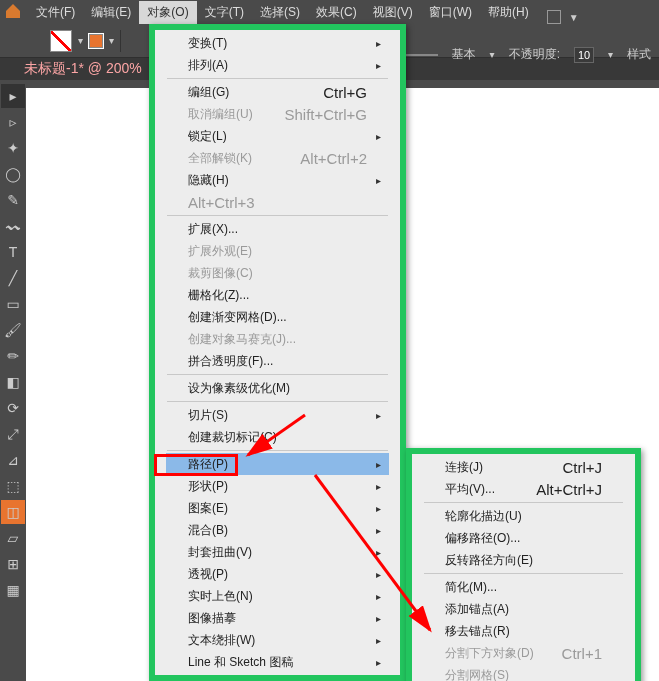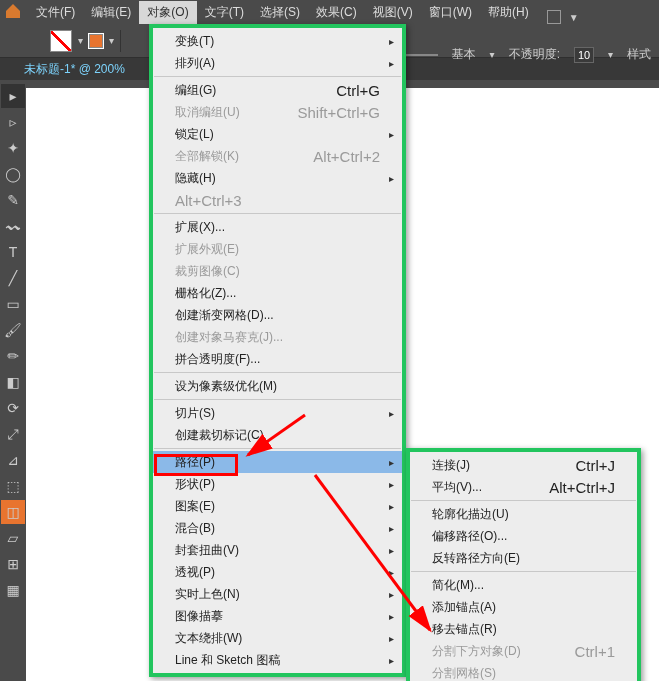--- a/index.html
+++ b/index.html
@@ -14,27 +14,27 @@
 .swatch{width:22px;height:22px;background:#fff;border:1px solid #888;position:relative}
 .swatch.red::after{content:"";position:absolute;left:0;top:0;right:0;bottom:0;background:linear-gradient(to top right,transparent 45%,red 45%,red 55%,transparent 55%)}
 .swatch.sm{width:14px;height:14px}
 .carat{color:#ccc;font-size:10px}
 .divider{width:1px;height:22px;background:#333}
 .opgroup{display:flex;align-items:center;gap:14px;color:#ccc;position:absolute;right:8px;top:46px}
 .opgroup .line{width:60px;height:2px;background:#000;border:1px solid #888}
 .opgroup span{color:#ccc}
 .opgroup input{width:20px;background:#3a3a3a;border:1px solid #666;color:#fff;padding:1px 3px;font-size:11px}
 .tabbar{background:#383838;height:22px;display:flex;align-items:center;padding-left:24px}
-.tab{color:#7dd3fc;font-size:12px}
+.tab{color:#fca5a5;font-size:14px}
 .canvas{position:absolute;left:26px;top:88px;right:0;bottom:0;background:#fff}
 .toolpanel{position:absolute;left:0;top:80px;width:26px;background:#4a4a4a;display:flex;flex-direction:column;gap:2px;padding-top:4px}
 .tool{width:24px;height:24px;margin:0 1px;display:flex;align-items:center;justify-content:center;color:#ccc;font-size:14px}
 .tool.sel{background:#333}
 .tool.orange{background:#e8742f}
-.menu{position:absolute;background:#ededed;border:4px solid #22c55e;box-shadow:2px 2px 6px rgba(0,0,0,0.4);padding:2px 0}
+.menu{position:absolute;background:#ededed;border:6px solid #22c55e;box-shadow:2px 2px 6px rgba(0,0,0,0.4);padding:2px 11px}
 .menu.main{left:149px;top:24px;width:257px}
 .menu.sub{left:406px;top:448px;width:235px}
 .row{display:flex;align-items:center;height:22px;padding:0 22px 0 22px;position:relative;cursor:default}
 .row .lbl{flex:1;color:#222}
 .row .sc{color:#222;font-size:15px}
 .row .arr{position:absolute;right:8px;color:#333;font-size:10px}
 .row.dis .lbl,.row.dis .sc,.row.dis .arr{color:#9a9a9a}
 .row.hl{background:#8bb9e8}
 .sep{height:1px;background:#c8c8c8;margin:2px 1px}
 .redbox{position:absolute;border:3px solid red;pointer-events:none}

